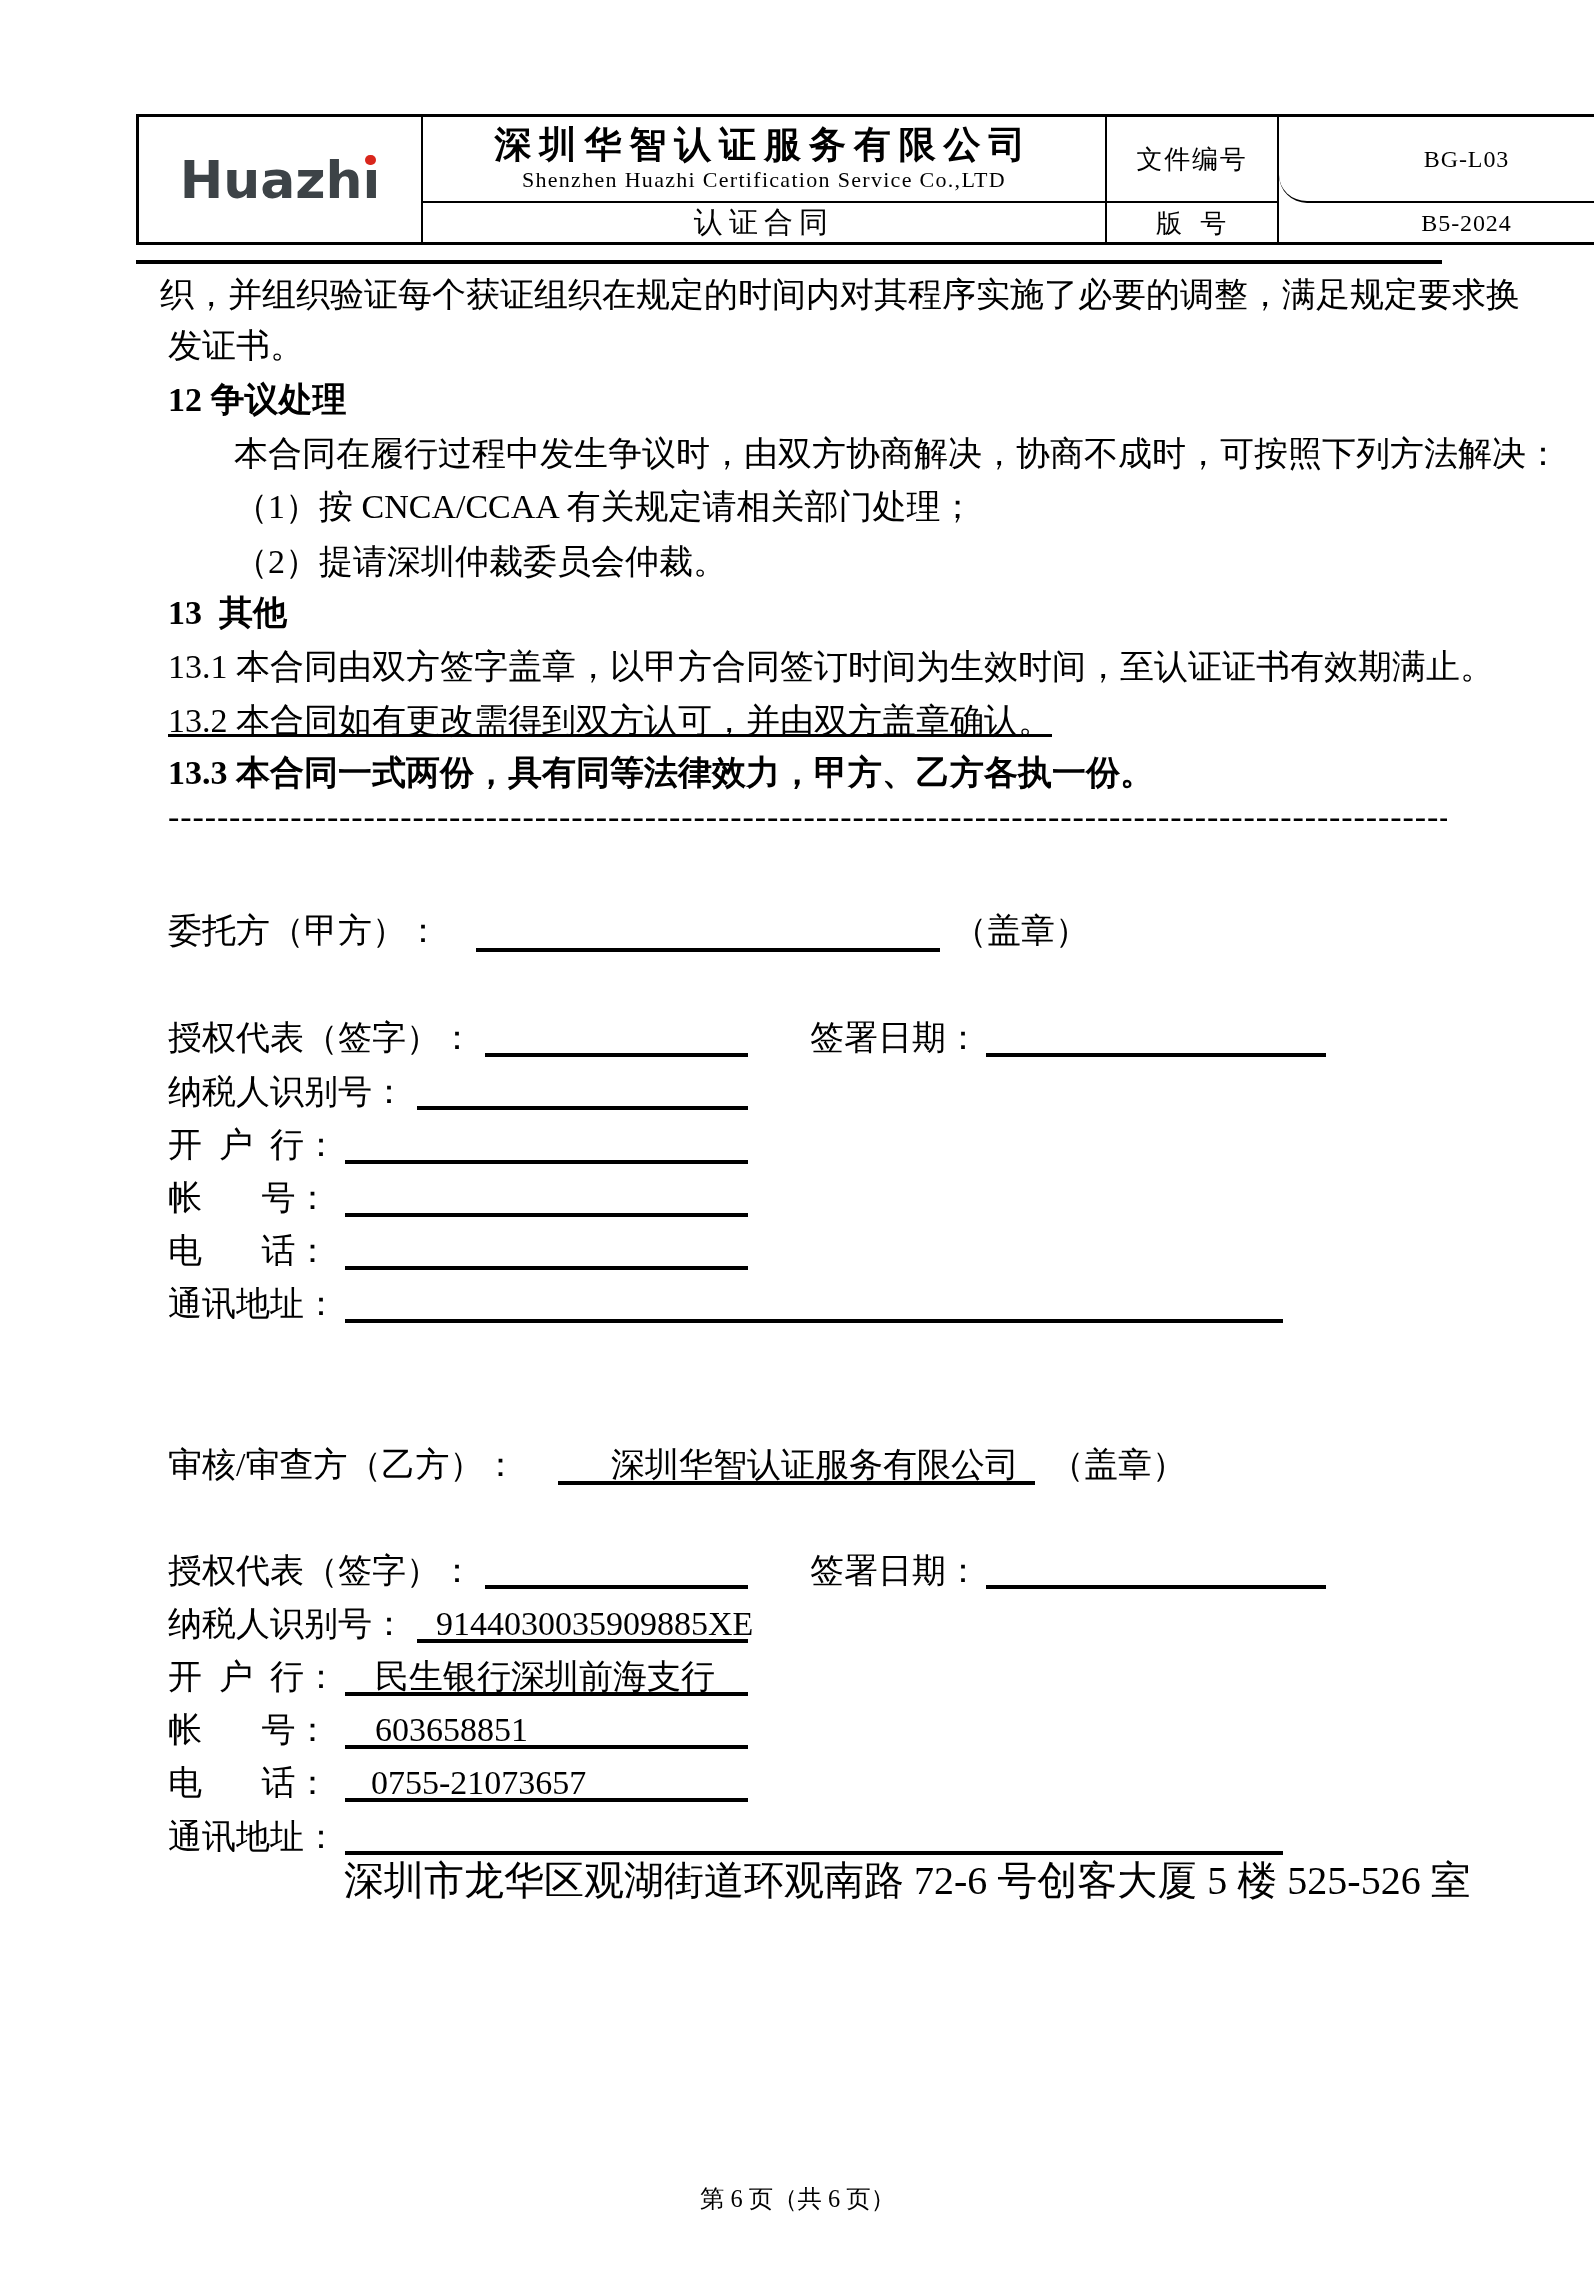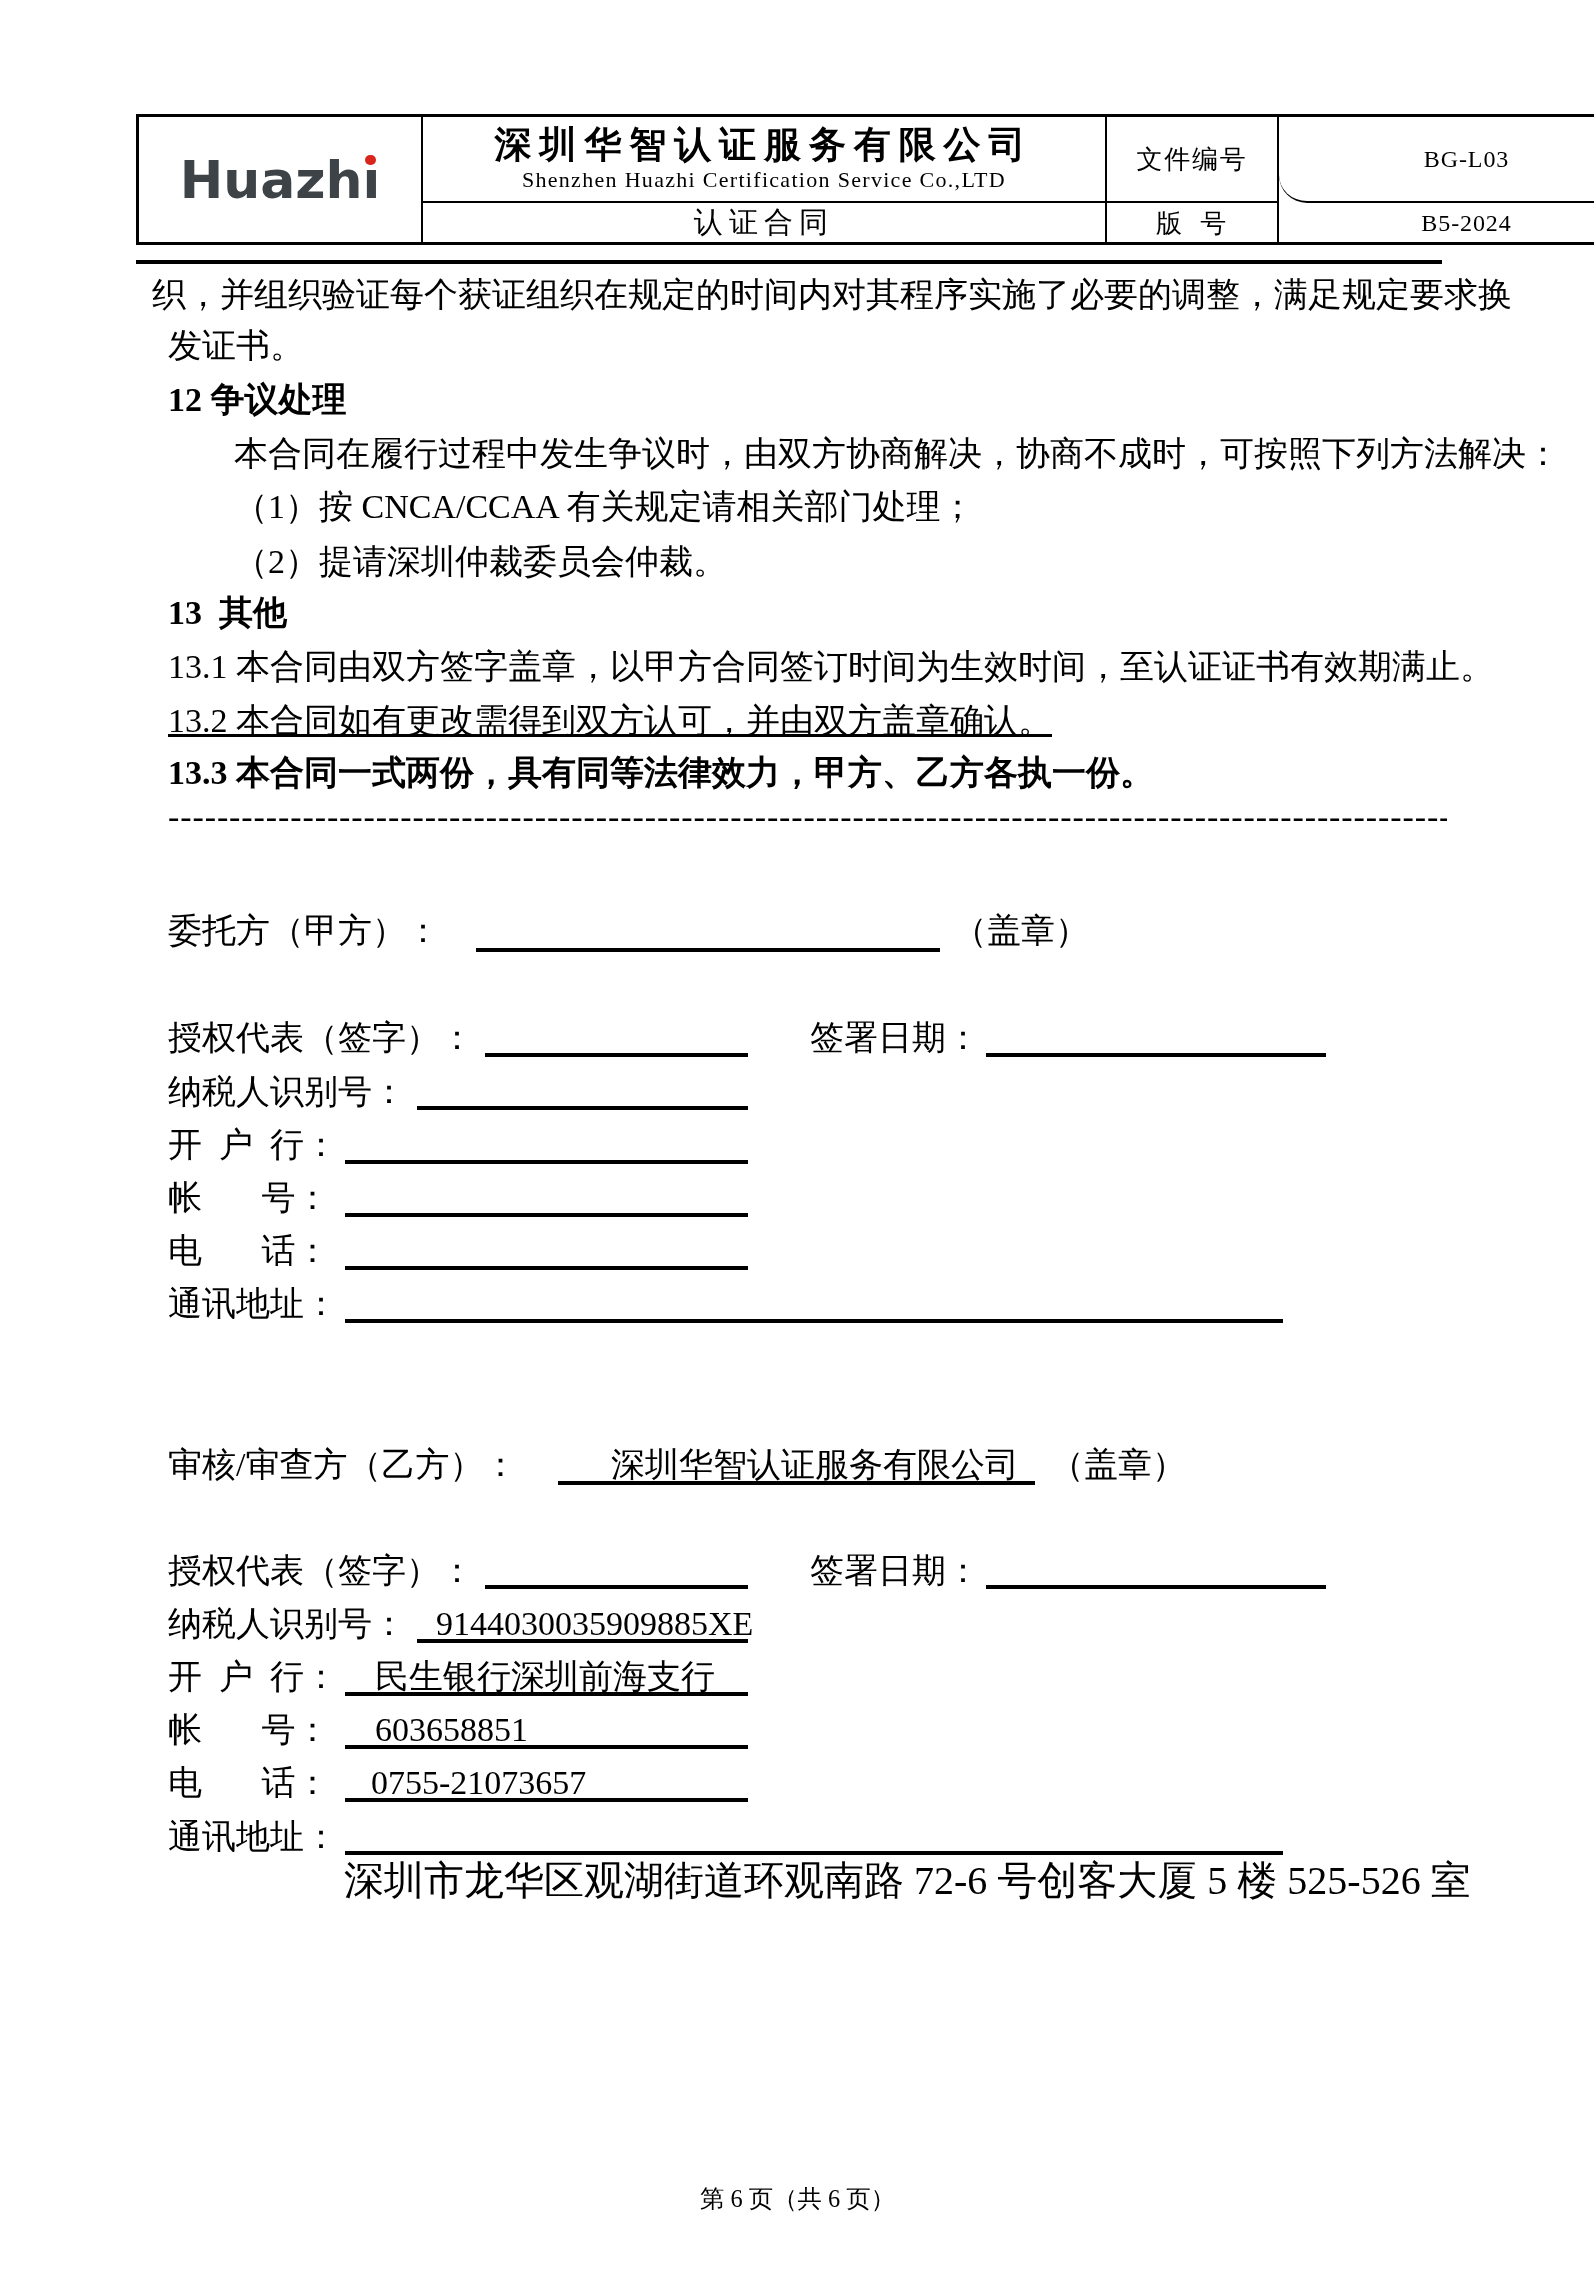--- a/index.html
+++ b/index.html
@@ -57,21 +57,21 @@
   <div class="cell br bb hlabel" style="grid-column:3;grid-row:1;">文件编号</div>
   <div class="cell bb hval" style="grid-column:4;grid-row:1;">BG-L03</div>
 
   <div class="cell br doc-title" style="grid-column:2;grid-row:2;">认证合同</div>
   <div class="cell br hlabel" style="grid-column:3;grid-row:2;">版  号</div>
   <div class="cell hval" style="grid-column:4;grid-row:2;">B5-2024</div>
 </div>
 
 <div class="rule"></div>
 
-<div class="abs txt" style="left:152px;top:274px;">织，并组织验证每个获证组织在规定的时间内对其程序实施了必要的调整，满足规定要求换</div>
+<div class="abs txt" style="left:160px;top:274px;">织，并组织验证每个获证组织在规定的时间内对其程序实施了必要的调整，满足规定要求换</div>
 <div class="abs txt" style="left:168px;top:325px;">发证书。</div>
 <div class="abs txt b" style="left:168px;top:379px;">12 争议处理</div>
 <div class="abs txt" style="left:234px;top:433px;">本合同在履行过程中发生争议时，由双方协商解决，协商不成时，可按照下列方法解决：</div>
 <div class="abs txt" style="left:234px;top:486px;">（1）按 CNCA/CCAA 有关规定请相关部门处理；</div>
 <div class="abs txt" style="left:234px;top:541px;">（2）提请深圳仲裁委员会仲裁。</div>
 <div class="abs txt b" style="left:168px;top:592px;">13  其他</div>
 <div class="abs txt" style="left:168px;top:646px;">13.1 本合同由双方签字盖章，以甲方合同签订时间为生效时间，至认证证书有效期满止。</div>
 <div class="abs txt" style="left:168px;top:700px;text-decoration:underline;">13.2 本合同如有更改需得到双方认可，并由双方盖章确认。</div>
 <div class="abs txt" style="left:168px;top:752px;font-weight:bold;">13.3 本合同一式两份，具有同等法律效力，甲方、乙方各执一份。</div>
 <div class="dashes">------------------------------------------------------------------------------------------------------------------------</div>

